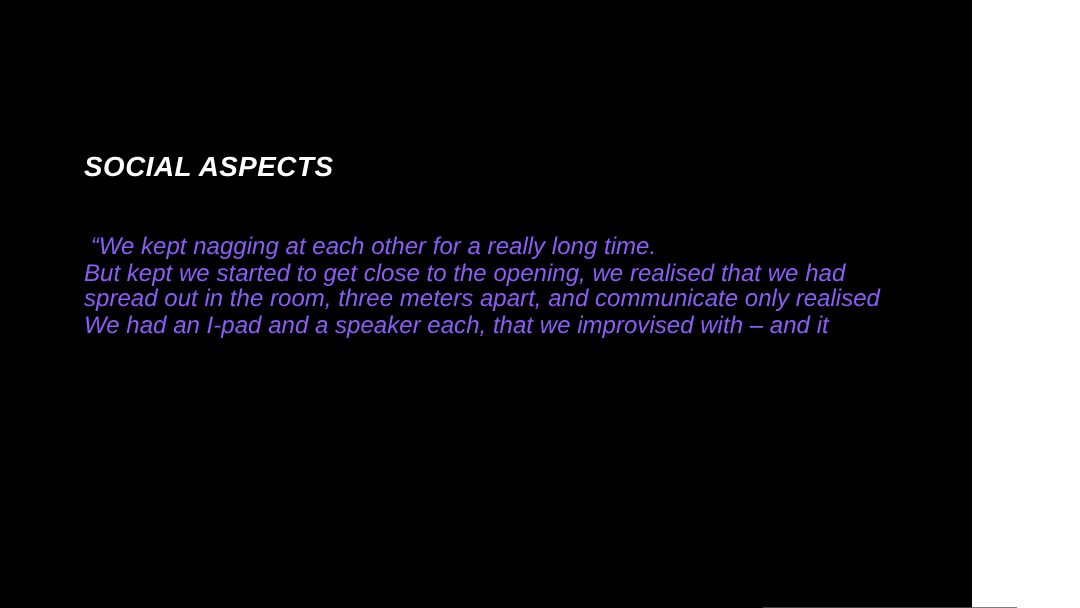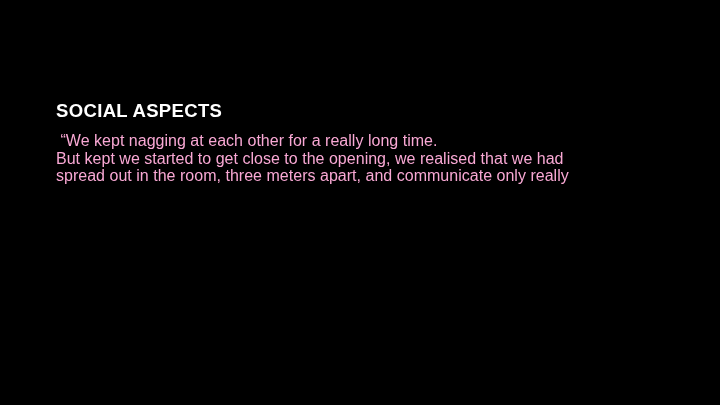--- a/index.html
+++ b/index.html
@@ -7,60 +7,62 @@
     padding: 0;
   }
   body {
     width: 720px;
     height: 405px;
     overflow: hidden;
     font-family: "Liberation Sans", sans-serif;
   }
   #slide {
     position: relative;
-    width: 720px;
+    width: 648px;
     height: 405px;
     background: #000000;
     box-sizing: border-box;
+    font-style: italic;
   }
   #slide-title {
     position: absolute;
     left: 56px;
     top: 101px;
     margin: 0;
     font-size: 18.5px;
     font-weight: bold;
     letter-spacing: 0.35px;
     color: #ffffff;
     line-height: 20px;
     white-space: pre;
   }
   #quote-body {
     position: absolute;
     left: 56px;
-    top: 132px;
+    top: 156px;
     width: 620px;
     margin: 0;
-    color: #f9a8d4;
+    color: #8b5cf6;
     font-size: 16px;
     font-weight: normal;
     line-height: 17.6px;
     letter-spacing: 0.02px;
   }
   .quote-line {
     display: block;
     white-space: pre;
   }
 </style>
 </head>
 <body>
 
 <div id="slide" style="background: rgb(0, 0, 0);">
 
   <h1 id="slide-title">SOCIAL ASPECTS</h1>
 
   <div id="quote-body">
     <span class="quote-line"> “We kept nagging at each other for a really long time.</span>
     <span class="quote-line">But kept we started to get close to the opening, we realised that we had</span>
-    <span class="quote-line">spread out in the room, three meters apart, and communicate only really</span>
+    <span class="quote-line">spread out in the room, three meters apart, and communicate only realised</span>
+    <span class="quote-line">We had an I-pad and a speaker each, that we improvised with – and it</span>
   </div>
 
 </div>
 
 </body></html>

